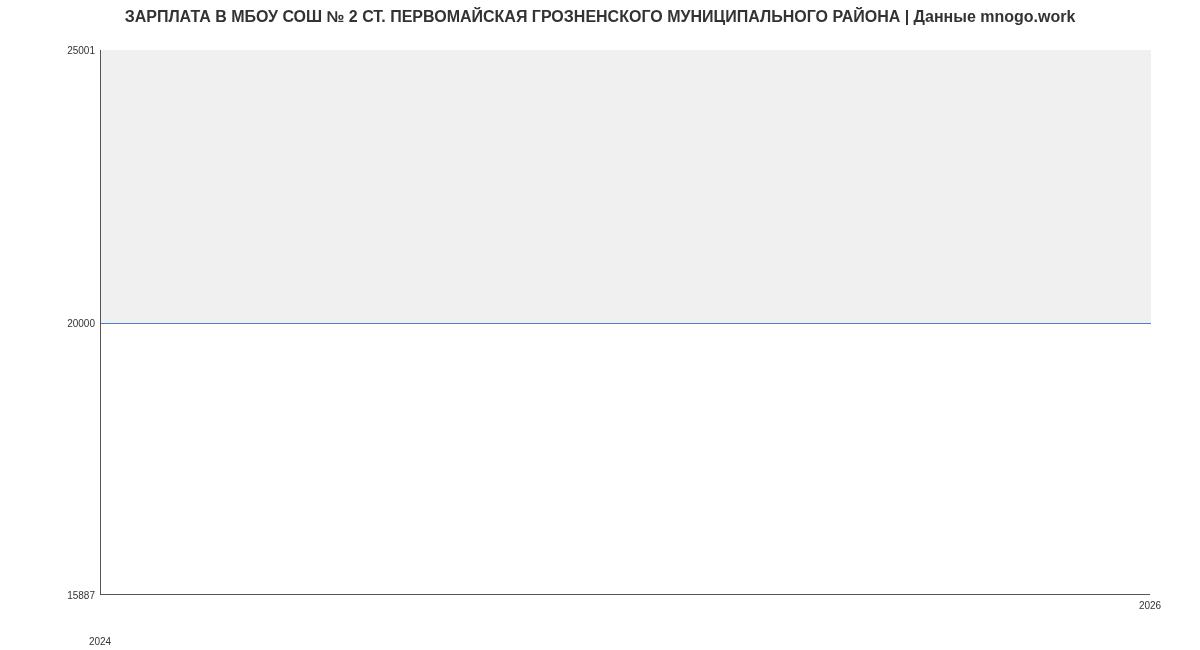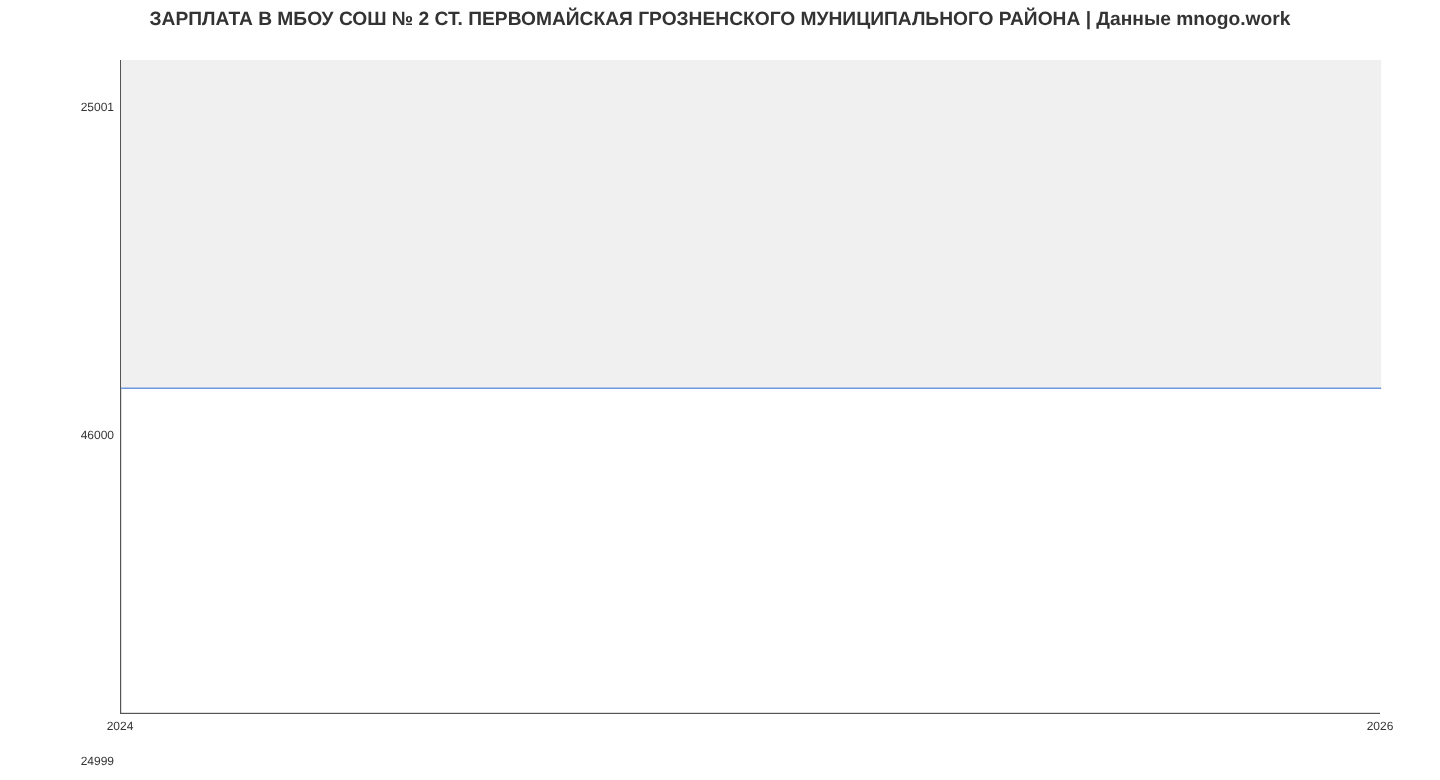--- a/index.html
+++ b/index.html
@@ -29,21 +29,20 @@
       border-left: 1px solid #555;
       border-bottom: 1px solid #555;
     }
     .y-tick-label {
       position: absolute;
       right: 1105px;
       font-size: 10px;
       color: #333;
       transform: translateY(-50%);
       text-align: center;
-      margin-top: 40px;
     }
     .x-tick-label {
       position: absolute;
       top: 600px;
       font-size: 10px;
       color: #333;
       transform: translateX(-50%);
     }
     .shaded-area {
       position: absolute;
@@ -60,18 +59,18 @@
 
 <div class="chart-title">ЗАРПЛАТА В МБОУ СОШ № 2  СТ. ПЕРВОМАЙСКАЯ ГРОЗНЕНСКОГО МУНИЦИПАЛЬНОГО РАЙОНА | Данные mnogo.work</div>
 
 <div class="plot-area">
 
   <div class="shaded-area" style="left:0; top:0; width:1050px; height:272.5px;"></div>
 
   <div class="data-line" style="left:0; top:272.5px; width:1050px;"></div>
 </div>
 
-<div class="y-tick-label" style="top:595px;">24999</div>
-<div class="y-tick-label" style="top:322.5px;">46000</div>
+<div class="y-tick-label" style="top:595px;">15887</div>
+<div class="y-tick-label" style="top:322.5px;">20000</div>
 <div class="y-tick-label" style="top:50px;">25001</div>
 
-<div class="x-tick-label" style="left:100px;">2024</div>
+<div class="x-tick-label" style="left:100px;margin-top:36px;">2024</div>
 <div class="x-tick-label" style="left:1150px;">2026</div>
 
 </body></html>

